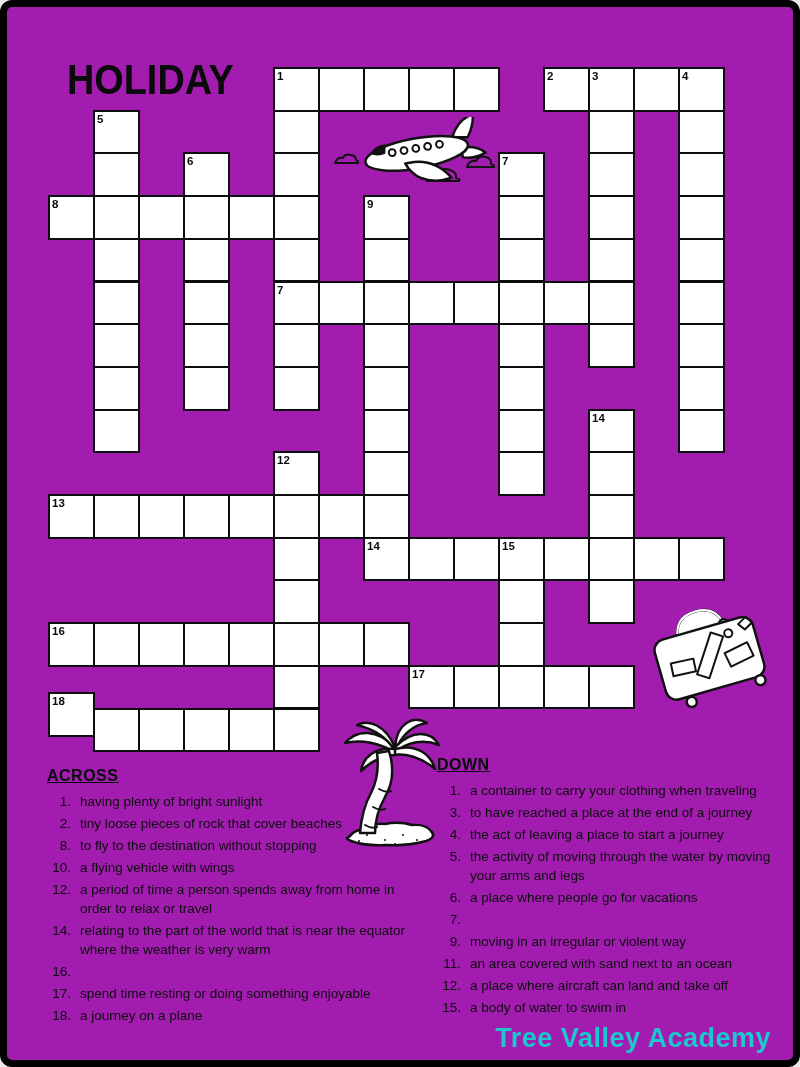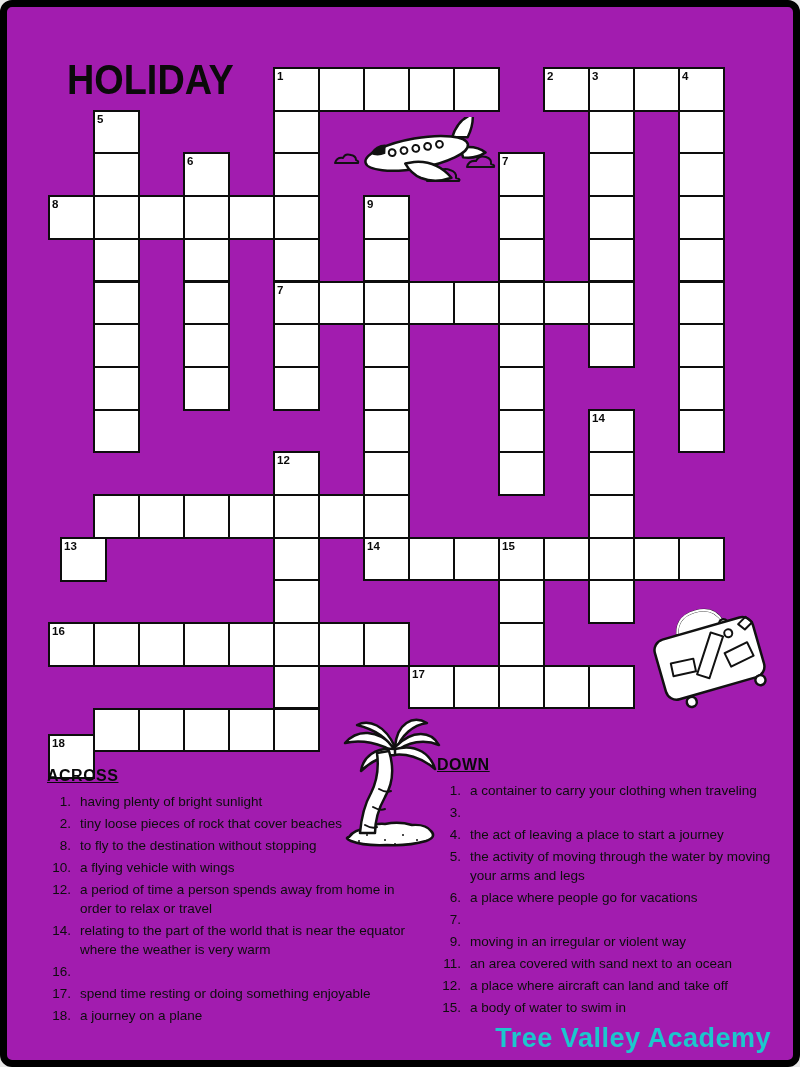--- a/index.html
+++ b/index.html
@@ -135,21 +135,21 @@
       <div class="cell" style="left: 540px; top: 341.6px;">
         <span class="cellnum">14</span>
       </div>
       <div class="cell" style="left: 630px; top: 341.6px;"></div>
       <div class="cell" style="left: 225px; top: 384.3px; padding-left: 32px;">
         <span class="cellnum">12</span>
       </div>
       <div class="cell" style="left: 315px; top: 384.3px;"></div>
       <div class="cell" style="left: 450px; top: 384.3px;"></div>
       <div class="cell" style="left: 540px; top: 384.3px;"></div>
-      <div class="cell" style="left: 12px; top: 427px; margin-top: 43px;">
+      <div class="cell" style="left: 0px; top: 427px;">
         <span class="cellnum">13</span>
       </div>
       <div class="cell" style="left: 45px; top: 427px;"></div>
       <div class="cell" style="left: 90px; top: 427px;"></div>
       <div class="cell" style="left: 135px; top: 427px;"></div>
       <div class="cell" style="left: 180px; top: 427px;"></div>
       <div class="cell" style="left: 225px; top: 427px;"></div>
       <div class="cell" style="left: 270px; top: 427px;"></div>
       <div class="cell" style="left: 315px; top: 427px;"></div>
       <div class="cell" style="left: 540px; top: 427px;"></div>
@@ -181,21 +181,21 @@
       <div class="cell" style="left: 315px; top: 555.1px;"></div>
       <div class="cell" style="left: 450px; top: 555.1px;"></div>
       <div class="cell" style="left: 225px; top: 597.8px;"></div>
       <div class="cell" style="left: 360px; top: 597.8px;">
         <span class="cellnum">17</span>
       </div>
       <div class="cell" style="left: 405px; top: 597.8px;"></div>
       <div class="cell" style="left: 450px; top: 597.8px;"></div>
       <div class="cell" style="left: 495px; top: 597.8px;"></div>
       <div class="cell" style="left: 540px; top: 597.8px;"></div>
-      <div class="cell" style="left: 0px; top: 667px; padding-left: 12px;">
+      <div class="cell" style="left: 0px; top: 625px; padding-left: 12px;">
         <span class="cellnum">18</span>
       </div>
       <div class="cell" style="left: 45px; top: 640.5px;"></div>
       <div class="cell" style="left: 90px; top: 640.5px;"></div>
       <div class="cell" style="left: 135px; top: 640.5px;"></div>
       <div class="cell" style="left: 180px; top: 640.5px;"></div>
       <div class="cell" style="left: 225px; top: 640.5px;"></div>
     </div>
 
   <svg class="illu" style="left:320px; top:110px;" width="178" height="78" viewBox="0 0 178 78">
@@ -302,20 +302,21 @@
 
   <div class="clues down-sec">
     <div class="clues-header">DOWN</div>
     <div id="down-list">
         <div class="clue">
           <span class="num">1.</span>
           <span class="text">a container to carry your clothing when traveling</span>
         </div>
         <div class="clue">
           <span class="num">3.</span>
+          <span class="text">to have reached a place at the end of a journey</span>
         </div>
         <div class="clue">
           <span class="num">4.</span>
           <span class="text">the act of leaving a place to start a journey</span>
         </div>
         <div class="clue">
           <span class="num">5.</span>
           <span class="text">the activity of moving through the water by moving your arms and legs</span>
         </div>
         <div class="clue">

